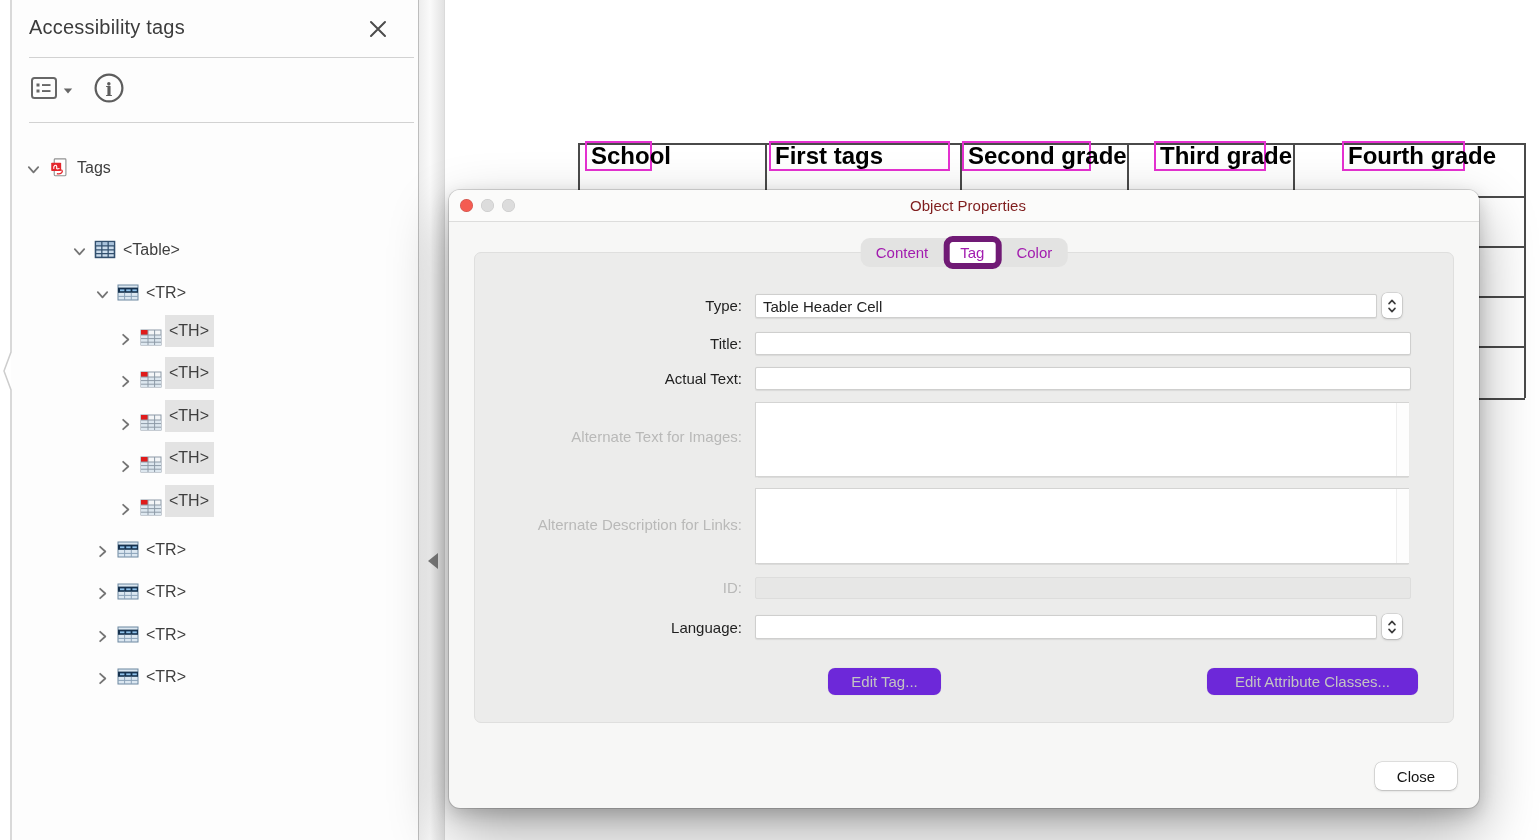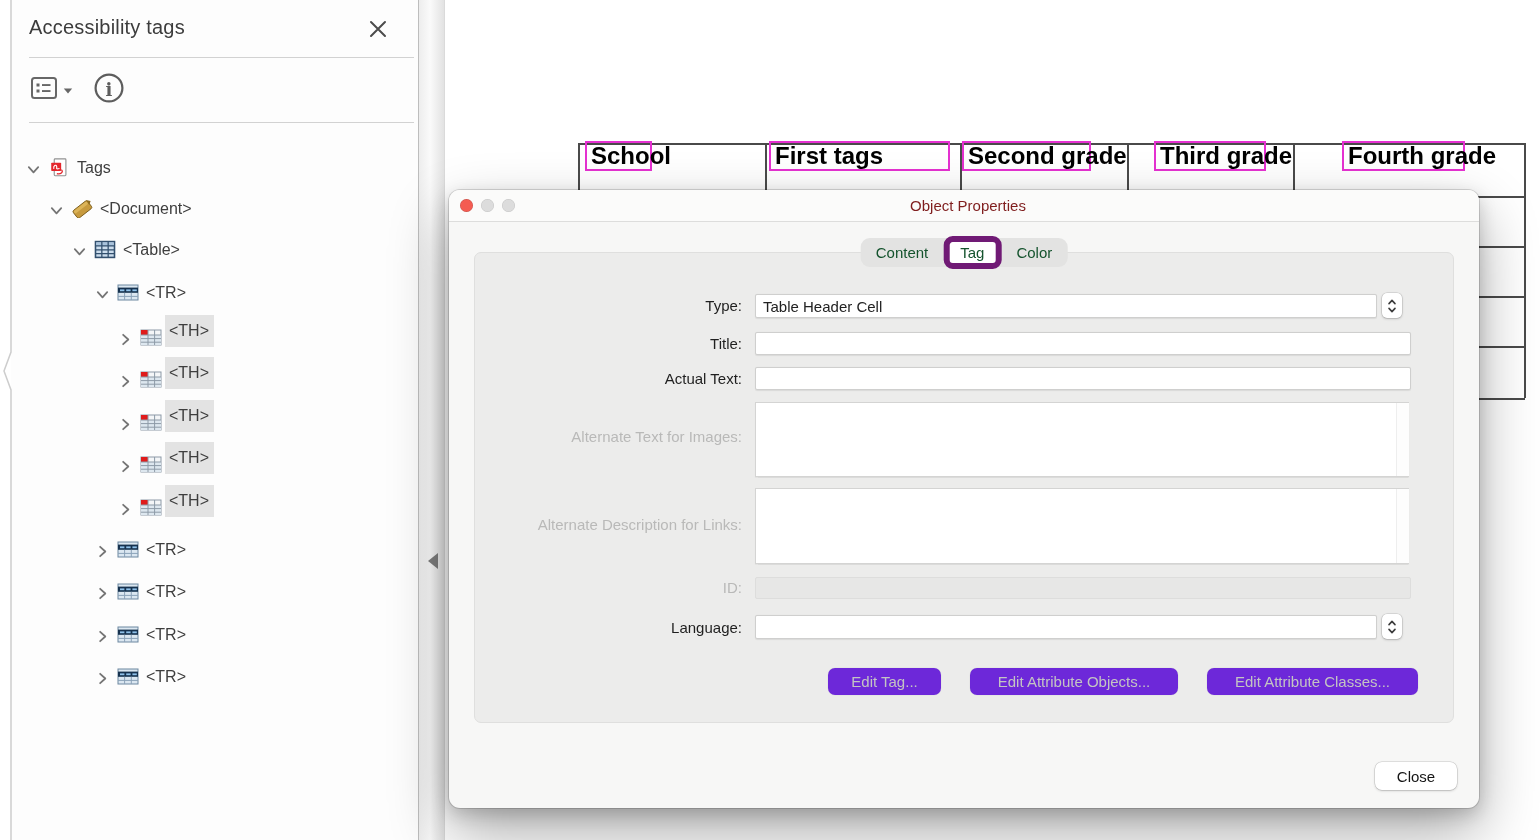--- a/index.html
+++ b/index.html
@@ -49,21 +49,21 @@
         border-bottom:1px solid #dddddc;border-radius:11px 11px 0 0;}
   .dtitle{position:absolute;top:0;left:0;right:0;height:31px;display:flex;align-items:center;
         justify-content:center;font-size:15px;color:#7f1d1d;margin-left:8px;}
   .light{position:absolute;top:9px;width:13px;height:13px;border-radius:50%;cursor:pointer;}
   .light.red{left:11px;background:#f45c52;box-shadow:inset 0 0 0 .5px rgba(0,0,0,.2);}
   .light.gray{background:#dcdcdc;box-shadow:inset 0 0 0 .5px rgba(0,0,0,.12);}
   .light.g1{left:32px;} .light.g2{left:53px;}
 
   .tabs{position:absolute;top:48px;left:50%;transform:translateX(-50%);height:29px;z-index:4;
         background:#e3e3e2;border-radius:9px;display:flex;align-items:center;}
-  .tab{font-size:15px;color:#14532d;padding:0 15px;height:29px;display:flex;align-items:center;
+  .tab{font-size:15px;color:#a21caf;padding:0 15px;height:29px;display:flex;align-items:center;
         border-radius:9px;cursor:pointer;}
   .tab.active{background:#fff;border:6px solid #701a75;height:33px;padding:0 11px;box-sizing:border-box;}
 
   .groupbox{position:absolute;left:25px;top:62px;width:980px;height:471px;background:#ececeb;
         border:1px solid #dfdfde;border-radius:7px;box-sizing:border-box;z-index:2;}
 
   .flabel{position:absolute;right:737px;font-size:15px;color:#1f1f1f;white-space:nowrap;z-index:3;line-height:20px;}
   .flabel.dis{color:#b9b9b8;}
   .inp{position:absolute;background:#fff;border:.5px solid #cfcfce;border-radius:2px;font-size:15px;
        padding:4px 7px;color:#222;box-sizing:border-box;z-index:3;font-family:inherit;
@@ -174,29 +174,20 @@
 
     <div class="trow" style="top:135px;left:15px">
       <svg class="chev">
           <use href="#chev-down"></use>
         </svg>
       <svg class="ticon">
           <use href="#ic-pdf"></use>
         </svg>
       <span class="tlabel">Tags</span>
     </div>
-    <div class="trow" style="top:176px;left:38px">
-      <svg class="chev">
-          <use href="#chev-down"></use>
-        </svg>
-      <svg class="ticon">
-          <use href="#ic-tag"></use>
-        </svg>
-      <span class="tlabel">&lt;Document&gt;</span>
-    </div>
     <div class="trow" style="top:217px;left:61px">
       <svg class="chev">
           <use href="#chev-down"></use>
         </svg>
       <svg class="ticon">
           <use href="#ic-table"></use>
         </svg>
       <span class="tlabel">&lt;Table&gt;</span>
     </div>
     <div class="trow" style="top:260px;left:84px">
@@ -370,19 +361,18 @@
 
     <div class="flabel" style="top:428px">Language:</div>
     <input class="inp" style="left: 306px; top: 425px; width: 622px; height: 24px;">
     <div class="stepper" style="left:933px;top:424px">
       <svg width="12" height="20">
           <use href="#ic-stepper"></use>
         </svg>
     </div>
 
     <button class="dbtn" style="left:379px;top:478px;width:113px" disabled="">Edit Tag...</button>
-    <button class="dbtn" style="left:521px;top:478px;width:208px" disabled="">Edit Attribute Objects...</button>
     <button class="dbtn" style="left:758px;top:478px;width:211px" disabled="">Edit Attribute Classes...</button>
 
     <button class="close-btn">Close</button>
   </div>
 
 </div>
 
 </body></html>

